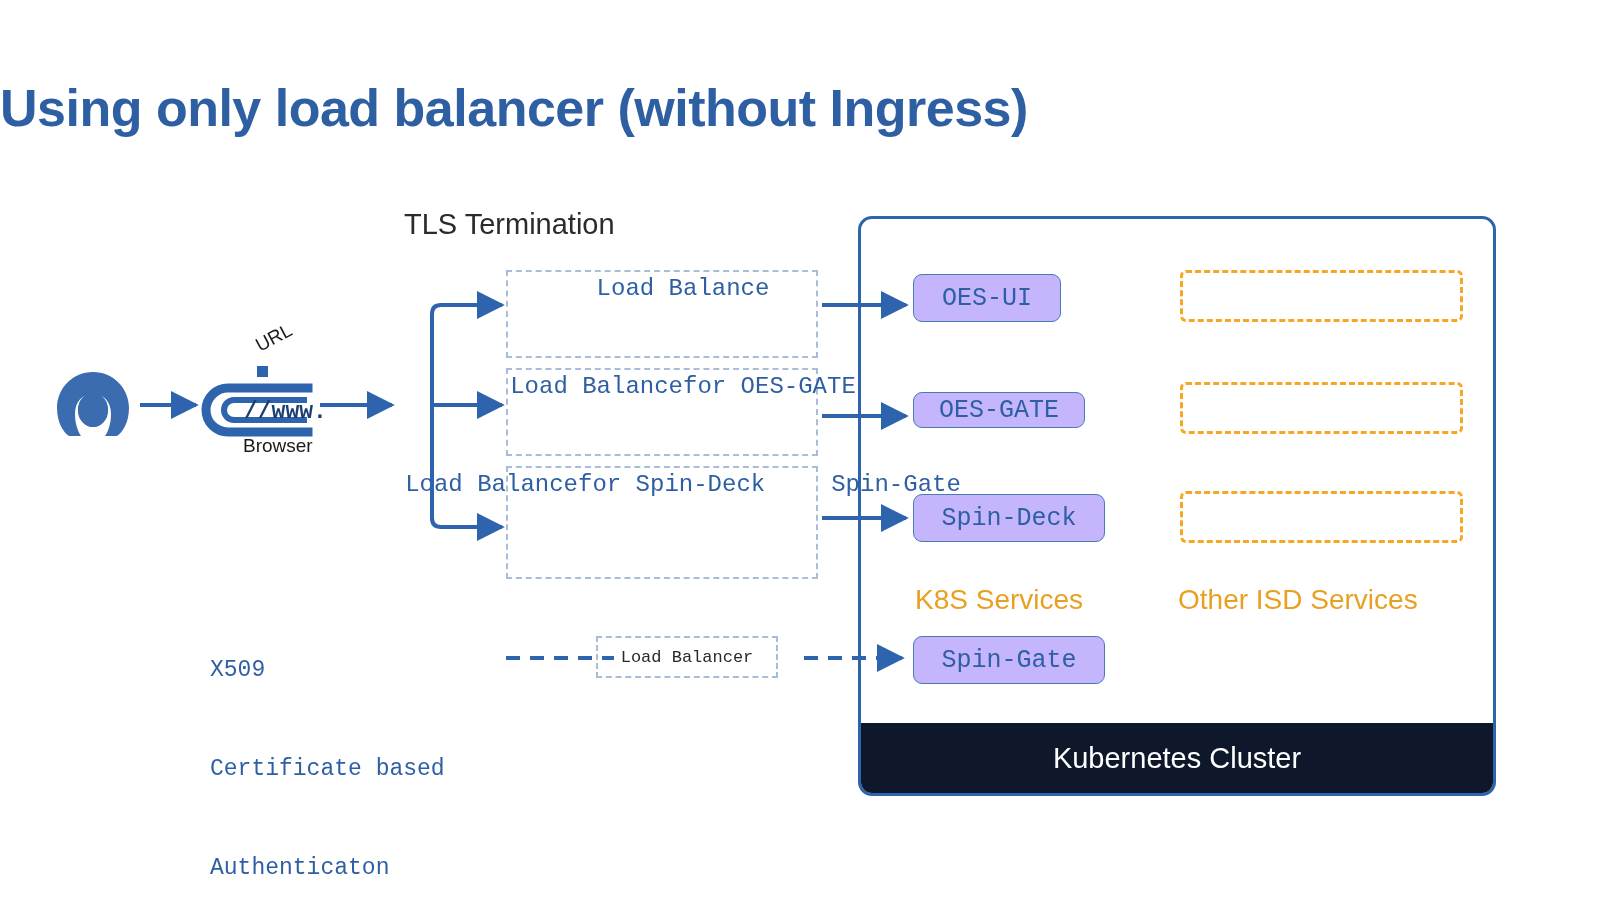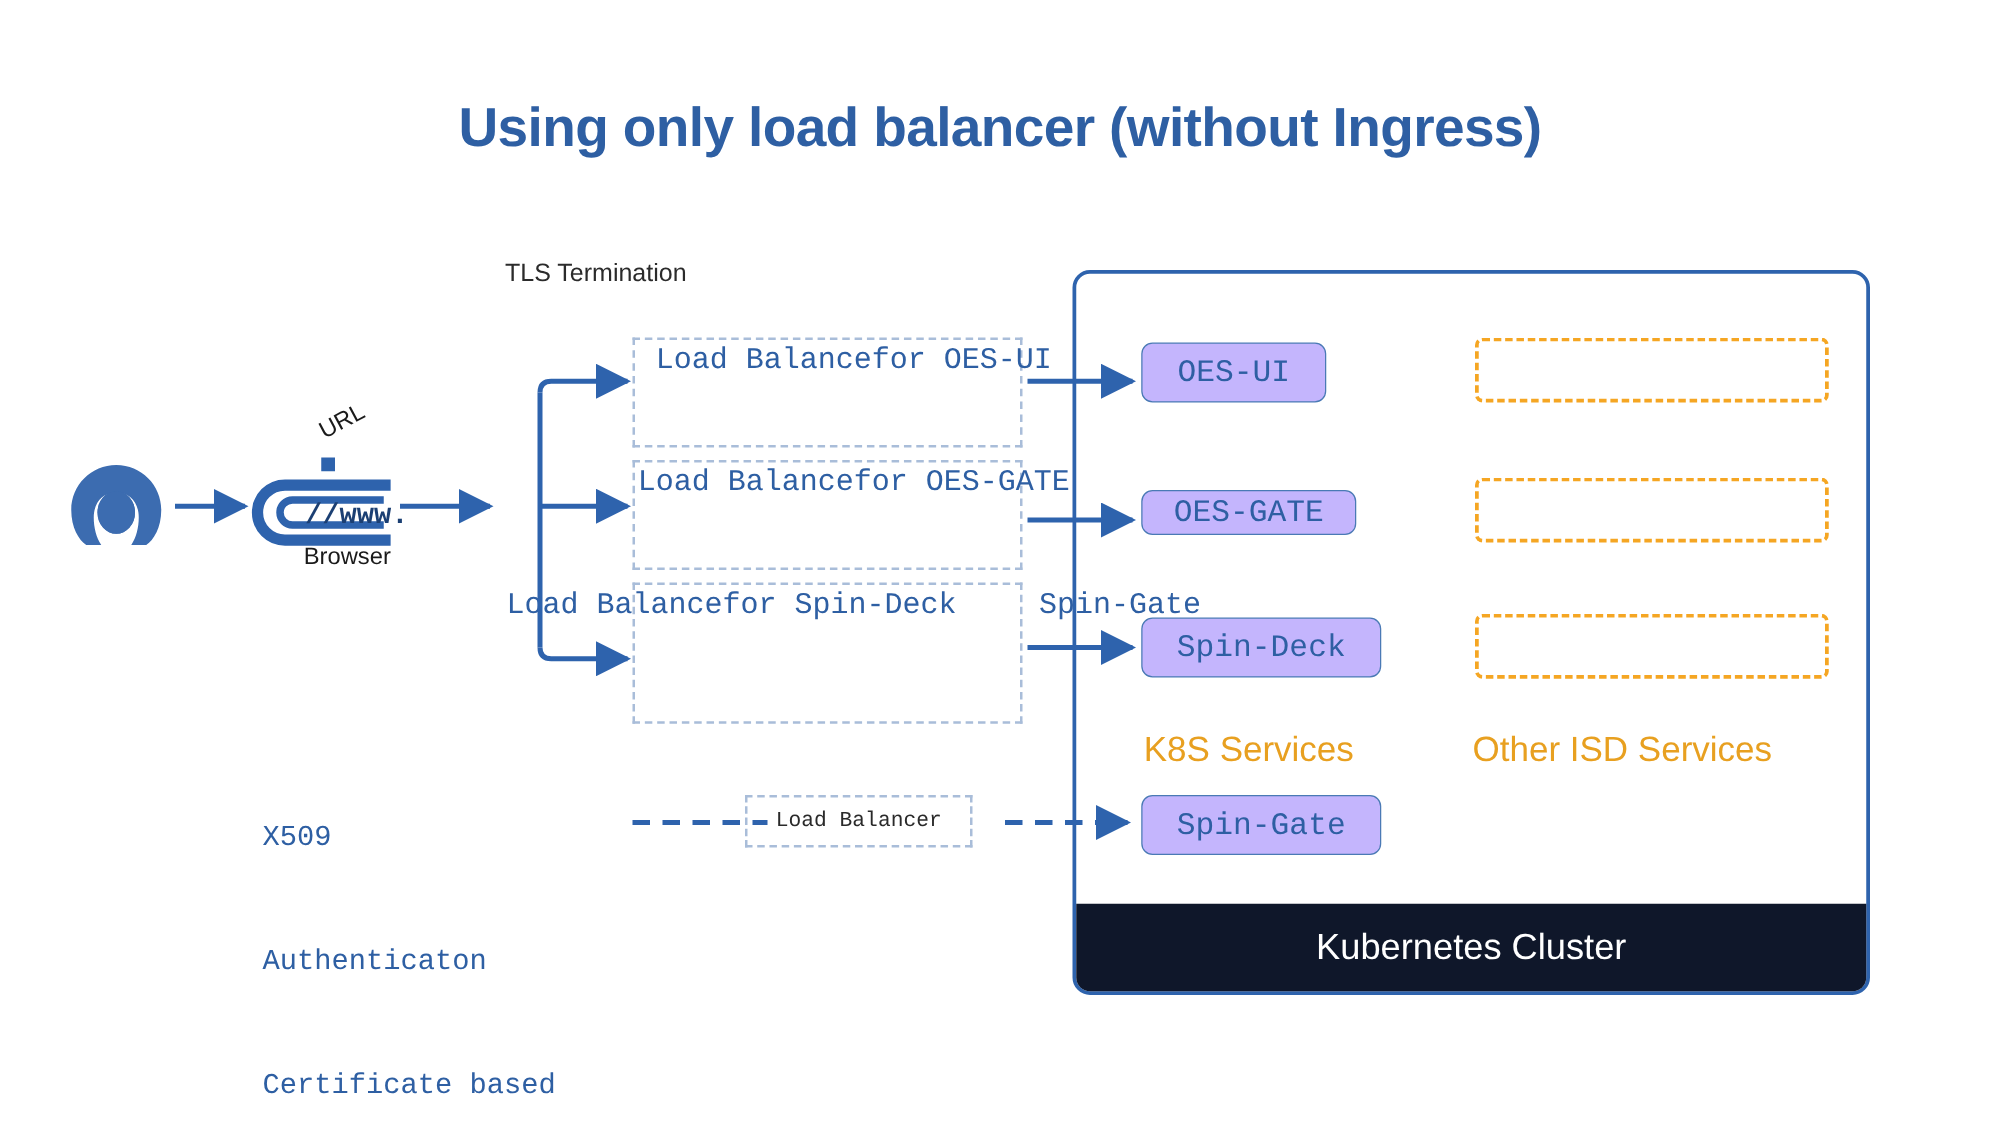--- a/index.html
+++ b/index.html
@@ -13,32 +13,32 @@
     height: 900px;
     background: #ffffff;
     overflow: hidden;
     font-family: "Liberation Sans", sans-serif;
   }
   .abs { position: absolute; }
 
   
   #page-title {
     left: 0; top: 78px; width: 1600px;
-    text-align: center;
-    font-size: 44px;
+    text-align: left;
+    font-size: 52px;
     font-weight: 700;
     color: #2e5fa3;
     letter-spacing: -0.5px;
     white-space: nowrap;
   }
 
   
   #tls-label {
     left: 404px; top: 208px;
-    font-size: 20px;
+    font-size: 29px;
     color: #2b2b2b;
     white-space: nowrap;
   }
 
   
   #cluster-box {
     left: 858px; top: 216px;
     width: 638px; height: 580px;
     border: 3px solid #2e63ad;
     border-radius: 14px;
@@ -189,40 +189,39 @@
     <path d="M108 58 H28 A22 22 0 0 0 28 102 H108" fill="none" stroke="#2e63ad" stroke-width="9" stroke-linecap="square"></path>
 
     <path d="M104 70 H34 A10 10 0 0 0 34 90 H104" fill="none" stroke="#2e63ad" stroke-width="6" stroke-linecap="square"></path>
     <text x="44" y="88" font-family="Liberation Mono, monospace" font-size="23" font-weight="bold" fill="#1b3f73">//www.</text>
   </svg>
   <div class="abs" id="url-label">URL</div>
   <div class="abs" id="browser-label">Browser</div>
 
   <div class="abs lb-box" id="lb-box-0">
     <div>Load Balance</div>
-    <div>for OES-UI</div>
   </div>
 
   <div class="abs lb-box" id="lb-box-1">
     <div>Load Balance</div>
     <div>for OES-GATE</div>
   </div>
 
   <div class="abs lb-box" id="lb-box-2">
     <div>Load Balance</div>
     <div>for Spin-Deck</div>
     <div class="lb-line-indent">Spin-Gate</div>
   </div>
 
   <div class="abs" id="lb-small-box">Load Balancer</div>
 
   <div class="abs" id="x509-note">
     <div>X509</div>
+    <div>Certificate based</div>
     <div>Authenticaton</div>
-    <div>Certificate based</div>
     
   </div>
 
   <div class="abs svc-chip" id="svc-chip-0">OES-UI</div>
   <div class="abs svc-chip" id="svc-chip-1">OES-GATE</div>
   <div class="abs svc-chip" id="svc-chip-2">Spin-Deck</div>
   <div class="abs svc-chip" id="svc-chip-3">Spin-Gate</div>
 
   <div class="abs isd-box" id="isd-box-0"></div>
   <div class="abs isd-box" id="isd-box-1"></div>

